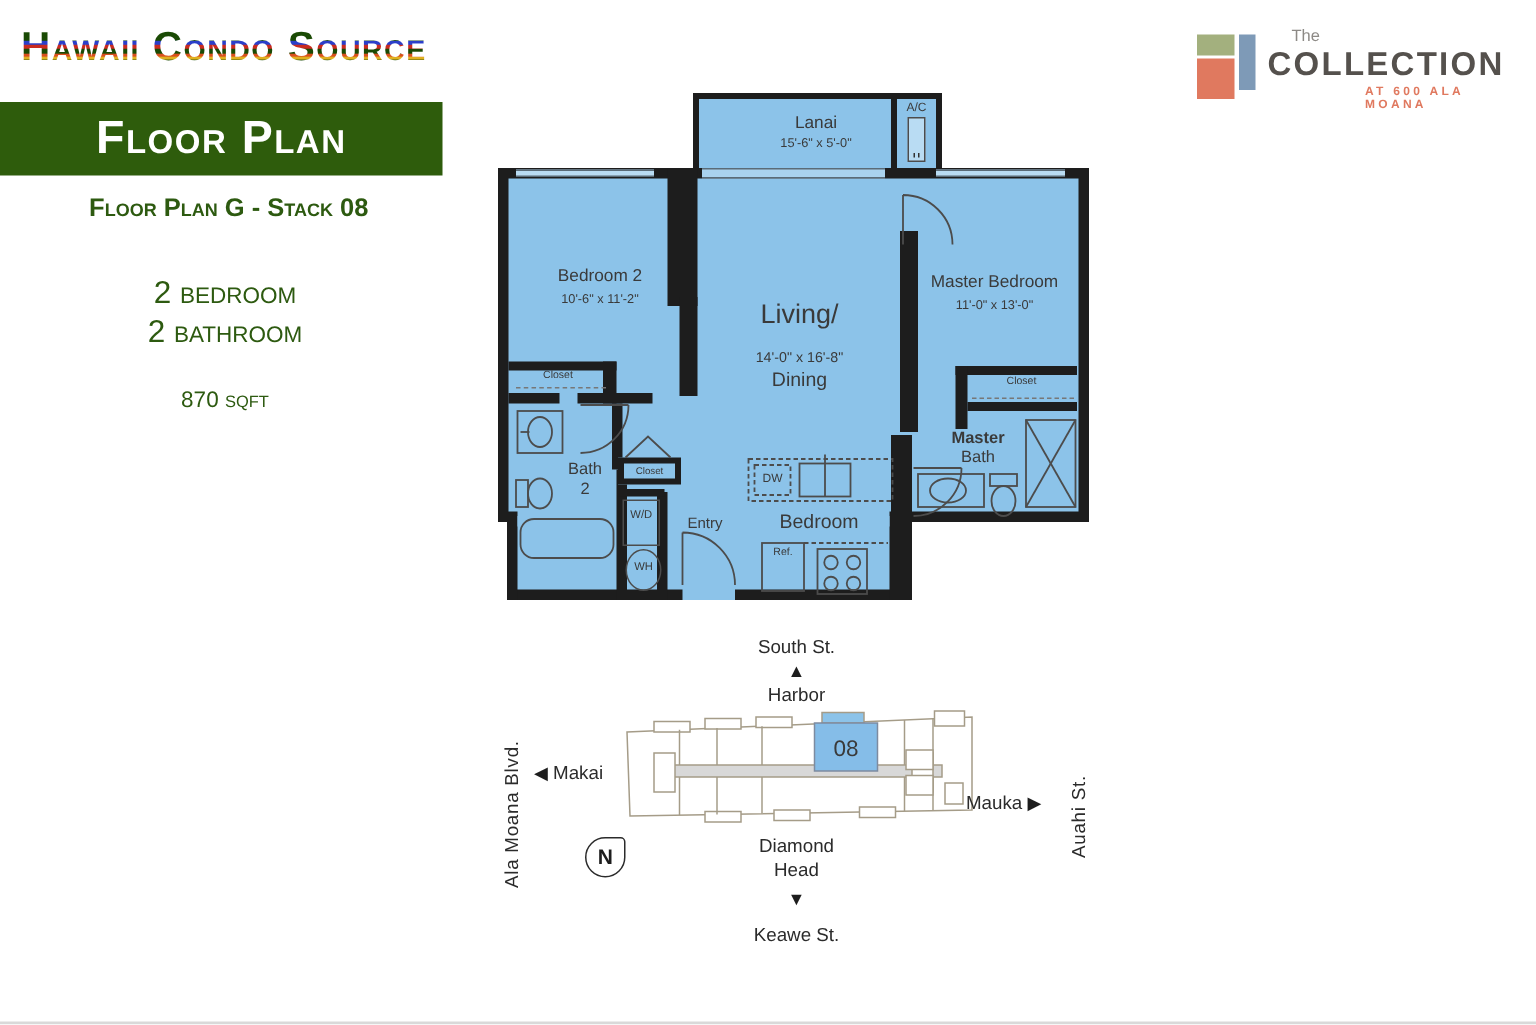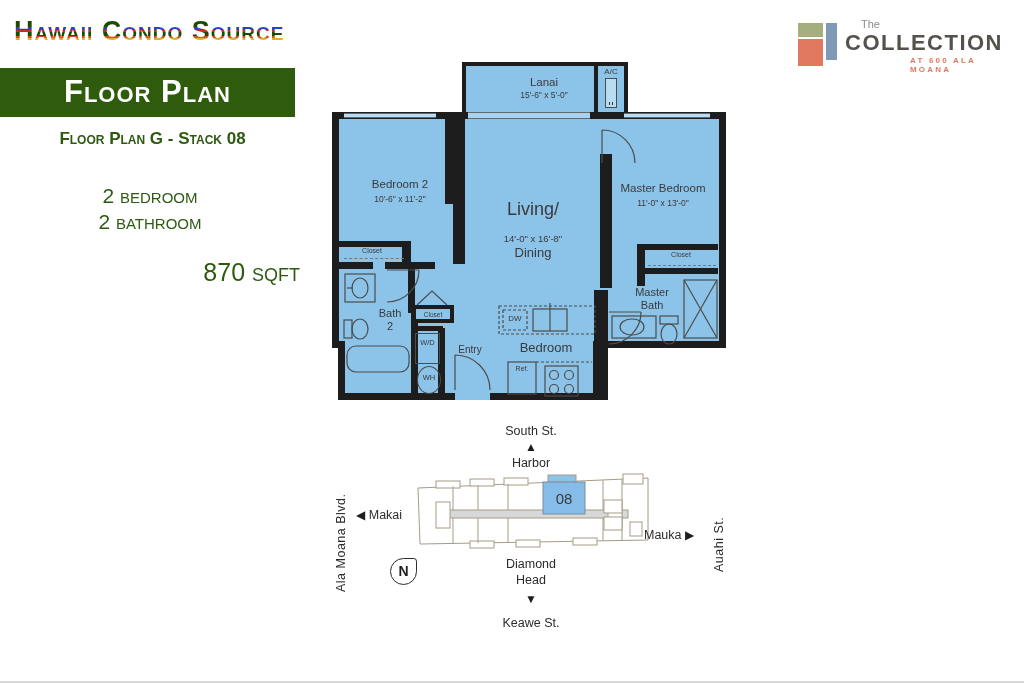--- a/index.html
+++ b/index.html
@@ -27,22 +27,22 @@
     letter-spacing:2.2px; font-weight:700;}
 
   
   .banner{position:absolute; left:0; top:68px; width:295px; height:49px; background:var(--banner);
     color:#fff; font-variant:small-caps; font-weight:700; font-size:31px; text-align:center;
     line-height:47px; letter-spacing:1px;}
   .side-title{position:absolute; left:0; top:129px; width:305px; text-align:center;
     color:var(--green); font-variant:small-caps; font-weight:700; font-size:17px;}
   .side-bed{position:absolute; left:0; top:183px; width:300px; text-align:center;
     color:var(--green); font-variant:small-caps; font-size:21px; line-height:26px;}
-  .side-sqft{position:absolute; left:0; top:258px; width:300px; text-align:right;
-    color:var(--green); font-variant:small-caps; font-size:25px;}
+  .side-sqft{position:absolute; left:0; top:258px; width:300px; text-align:center;
+    color:var(--green); font-variant:small-caps; font-size:15px;}
 
   
   #plan{position:absolute; left:332px; top:58px; width:402px; height:348px;}
   .lanai{position:absolute; left:130px; top:4px; width:166px; height:54px; background:var(--blue);
     border:4px solid var(--wall); z-index:1;}
   .ac-zone{position:absolute; right:0; top:0; bottom:0; width:30px; border-left:4px solid var(--wall);}
   .ac-unit{position:absolute; left:7px; top:12px; width:12px; height:30px; background:var(--blue2);
     border:1.5px solid var(--line);}
   .ac-grille{position:absolute; left:3px; bottom:2px; width:4px; height:3px;
     border-left:1px solid #333; border-right:1px solid #333;}
@@ -188,21 +188,21 @@
 
     <div class="lbl rname" style="left:68px;top:120px;">Bedroom 2</div>
     <div class="lbl dim" style="left:68px;top:137px;">10'-6" x 11'-2"</div>
     <div class="lbl rname" style="left:201px;top:141px;font-size:18px;">Living/</div>
     <div class="lbl rname" style="left:201px;top:157px;font-size:13px;margin-top:31px;">Dining</div>
     <div class="lbl dim" style="left:201px;top:176px;font-size:9.5px;">14'-0" x 16'-8"</div>
     <div class="lbl rname" style="left:331px;top:124px;">Master Bedroom</div>
     <div class="lbl dim" style="left:331px;top:141px;">11'-0" x 13'-0"</div>
     <div class="lbl rname" style="left:58px;top:249px;font-size:11px;">Bath</div>
     <div class="lbl rname" style="left:58px;top:262px;font-size:11px;">2</div>
-    <div class="lbl rname" style="left:320px;top:228px;font-size:11px;">Master</div>
+    <div class="lbl rname" style="left:320px;top:228px;font-size:11px;font-weight:bold;">Master</div>
     <div class="lbl rname" style="left:320px;top:241px;font-size:11px;">Bath</div>
     <div class="lbl rname" style="left:138px;top:286px;font-size:10px;">Entry</div>
     <div class="lbl rname" style="left:214px;top:283px;font-size:13px;">Bedroom</div>
     <div class="lbl tiny" style="left:183px;top:256px;font-size:8px;">DW</div>
     <div class="lbl tiny" style="left:190px;top:307px;">Ref.</div>
     <div class="wd-box">W/D</div>
     <div class="wh-box">WH</div>
   </div>
 
   <div id="map">

